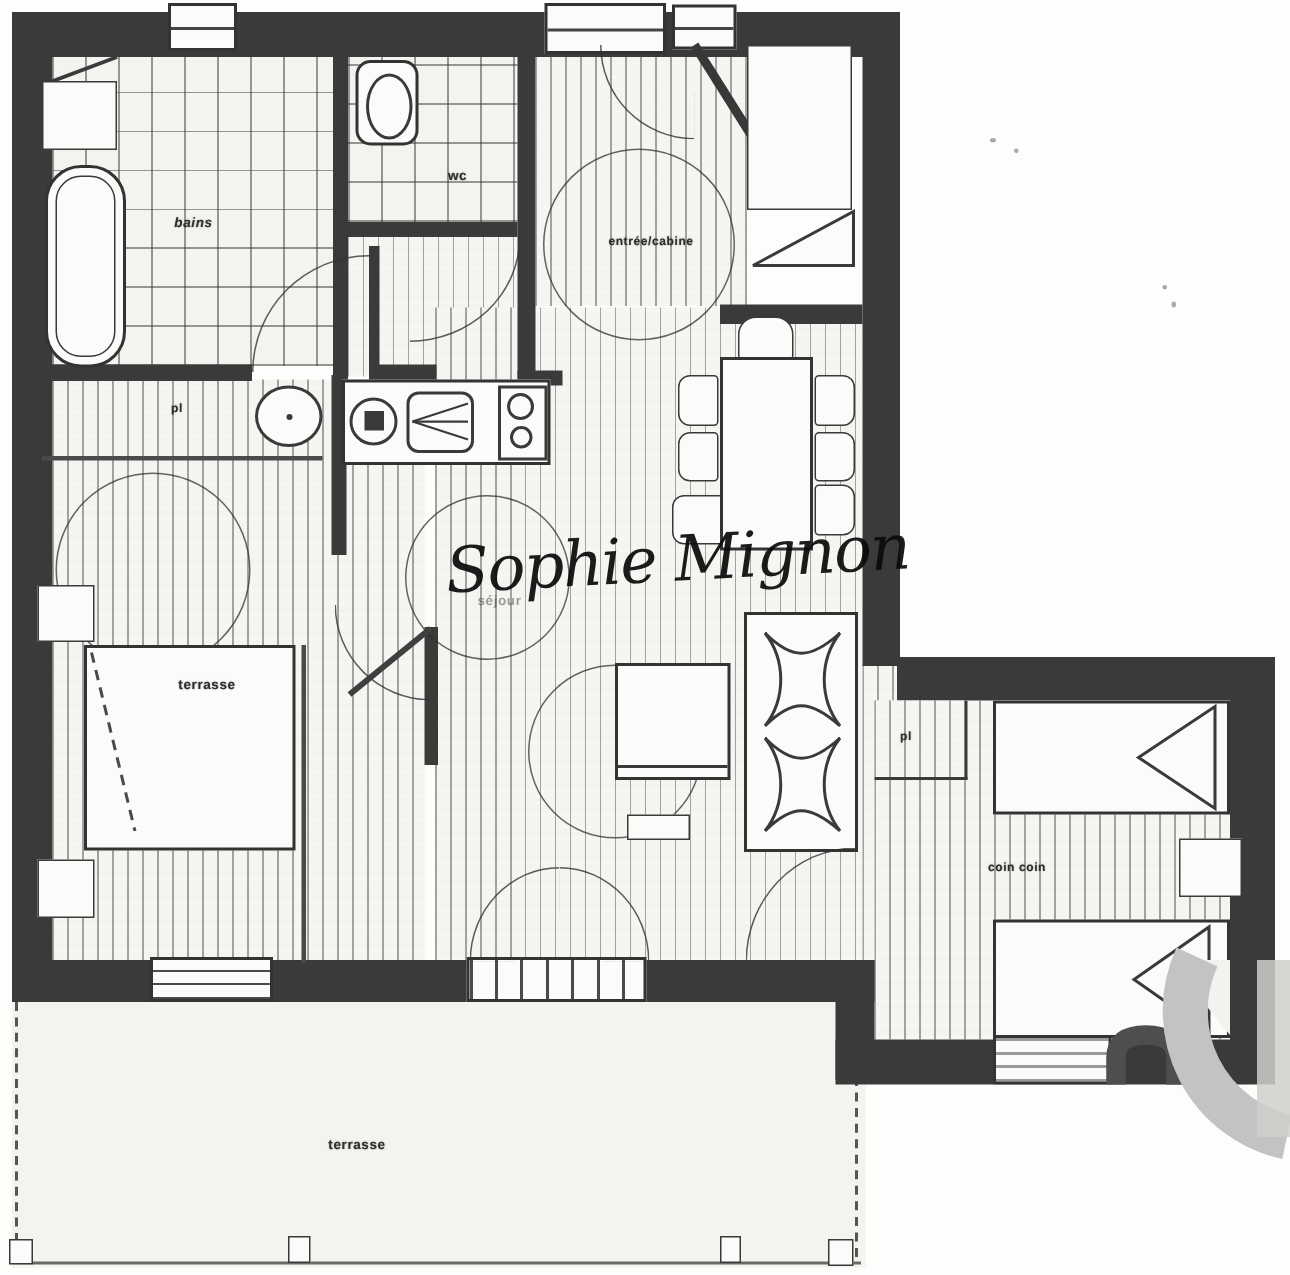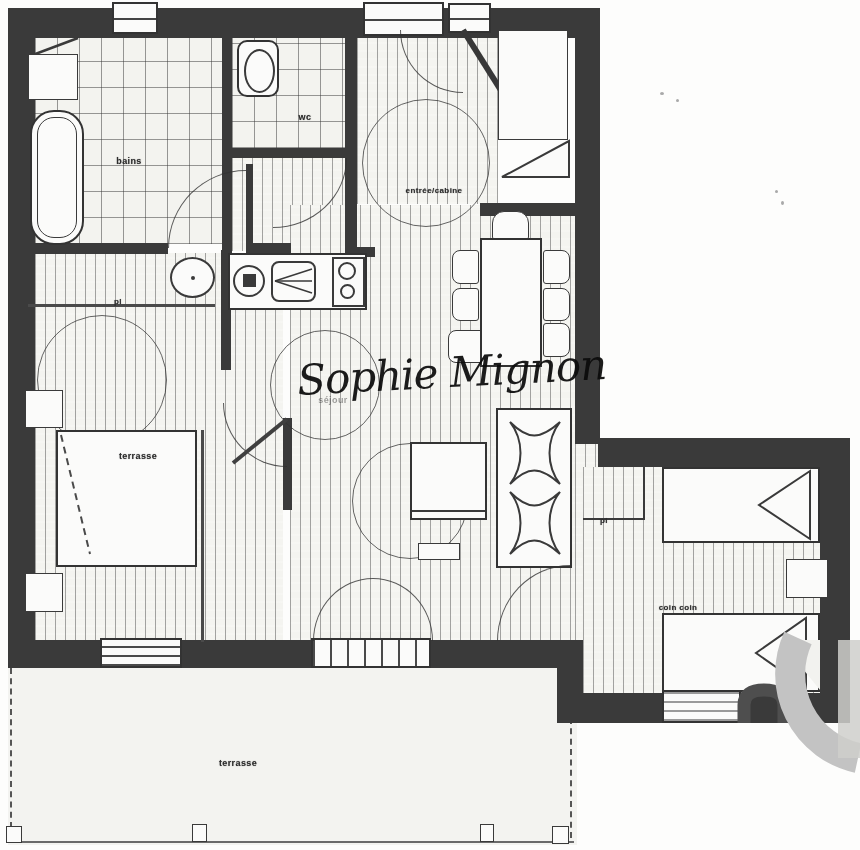--- a/index.html
+++ b/index.html
@@ -19,21 +19,21 @@
   
   .f{position:absolute;background:#fbfbfa;border:2px solid #333;box-sizing:border-box;}
   .ft{position:absolute;background:#fbfbfa;border:1.5px solid #3a3a3a;box-sizing:border-box;}
   
   .circ{position:absolute;border:1.6px solid rgba(50,50,50,.75);border-radius:50%;box-sizing:border-box;}
   
   .arc{position:absolute;box-sizing:border-box;}
   
   .lbl{position:absolute;transform:translate(-50%,-50%);font-size:9px;font-weight:700;
        color:#2e2e2e;letter-spacing:.4px;white-space:nowrap;text-shadow:0 0 1px rgba(40,40,40,.55);}
-  .lbl.small{font-size:8px;margin-top:29px;}
+  .lbl.small{font-size:8px;}
   .lbl.faint{color:rgba(45,45,45,.45);text-shadow:none;}
   .watermark{position:absolute;font-family:"DejaVu Serif",serif;font-style:italic;
        font-size:42px;color:#0b0b0b;white-space:nowrap;transform:rotate(-3deg);
        letter-spacing:-1px;opacity:.93;}
   .speck{position:absolute;background:#a9a9a9;border-radius:50%;}
   svg{position:absolute;overflow:visible;}
 </style>
 </head>
 <body>
 
@@ -181,21 +181,21 @@
   <div class="f" style="left:662px;top:467px;width:158px;height:76px;"></div>
   <svg style="left:755px;top:469px;" width="60" height="74">
       <polygon points="55,2 55,70 4,36" fill="#fbfbfa" stroke="#3a3a3a" stroke-width="2"></polygon>
     </svg>
   <div class="ft" style="left:786px;top:559px;width:42px;height:39px;"></div>
   <div class="f" style="left:662px;top:613px;width:158px;height:79px;"></div>
   <svg style="left:752px;top:615px;" width="58" height="76">
       <polygon points="54,3 54,73 4,38" fill="#fbfbfa" stroke="#3a3a3a" stroke-width="2"></polygon>
     </svg>
 
-  <div class="lbl" style="left:129px;top:161px;">bains</div>
+  <div class="lbl" style="left:129px;top:148px;font-style:italic;">bains</div>
   <div class="lbl" style="left:305px;top:117px;">wc</div>
   <div class="lbl small" style="left:434px;top:161px;">entrée/cabine</div>
   <div class="lbl small" style="left:118px;top:272px;">pl</div>
   <div class="lbl" style="left:138px;top:456px;">terrasse</div>
   <div class="lbl faint" style="left:333px;top:400px;">séjour</div>
   <div class="lbl small" style="left:604px;top:491px;">pl</div>
   <div class="lbl small" style="left:678px;top:578px;">coin coin</div>
   <div class="lbl" style="left:238px;top:763px;">terrasse</div>
 
   <div class="watermark" style="left:297px;top:348px;">Sophie Mignon</div>

